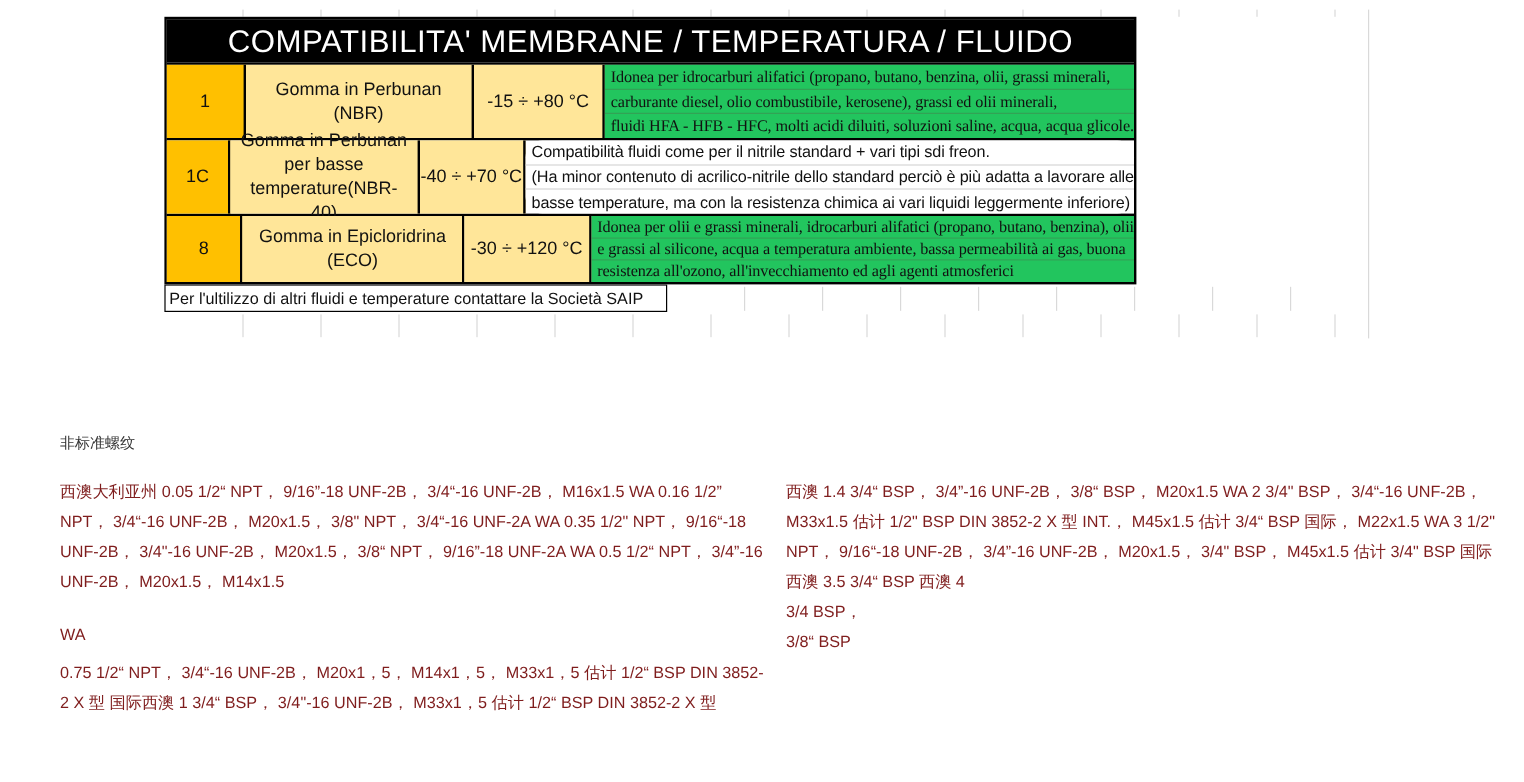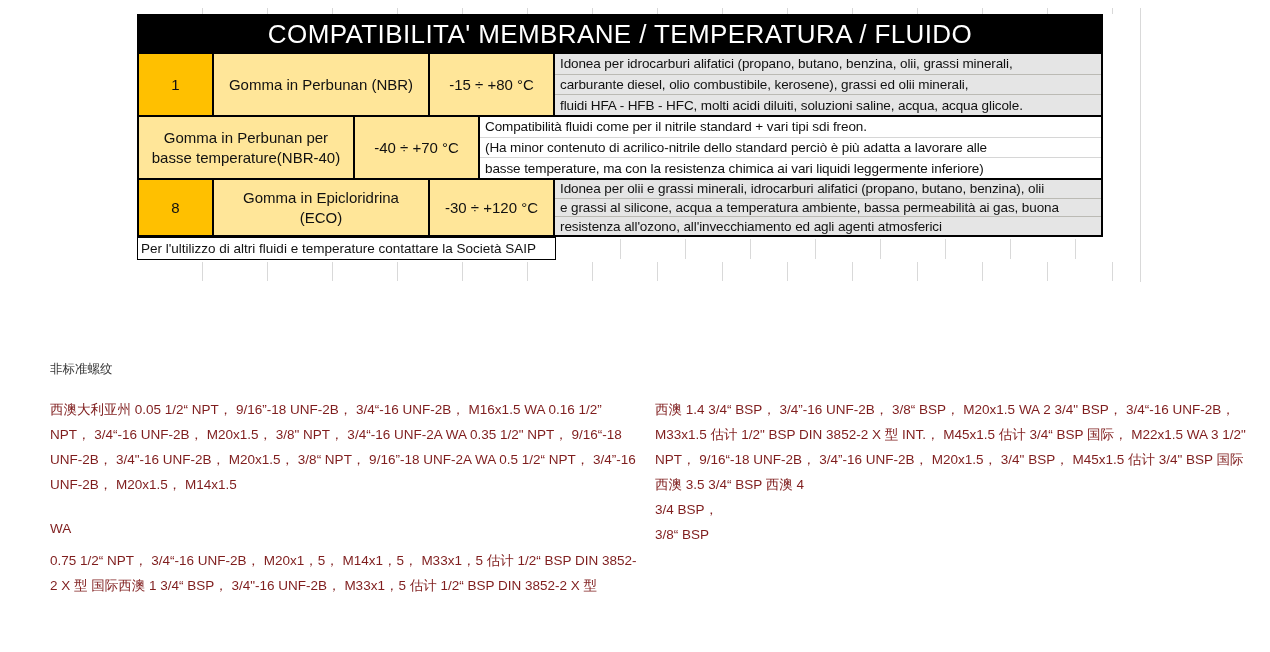--- a/index.html
+++ b/index.html
@@ -6,21 +6,21 @@
   html,body { margin:0; padding:0; }
   body {
     width:1270px; height:652px; position:relative; overflow:hidden;
     background:#ffffff;
     font-family:"Liberation Sans", "DejaVu Sans", sans-serif;
     color:#111;
   }
 
   
   .tbl {
-    position:absolute; left:137px; top:14px; width:966px;
+    position:absolute; left:137px; top:14px; width:810px;
     border:2px solid #000; background:#fff;
   }
   .tbl-title {
     height:36px; background:#000; color:#fff;
     display:flex; align-items:center; justify-content:center;
     font-size:26px; letter-spacing:0.4px; white-space:nowrap;
   }
   .trow { display:flex; border-top:2px solid #000; }
   .r12 { height:63px; }
   .r3  { height:57px; }
@@ -33,21 +33,21 @@
     width:216px; background:#FFE699; border-right:2px solid #000;
     display:flex; align-items:center; justify-content:center;
     text-align:center; font-size:15px; line-height:20px; padding:0 8px;
   }
   .ctemp {
     width:125px; background:#FFE699; border-right:2px solid #000;
     display:flex; align-items:center; justify-content:center;
     font-size:15px; white-space:nowrap;
   }
   .cdesc { flex:1; display:flex; flex-direction:column; font-size:13.5px; letter-spacing:-0.1px; }
-  .cdesc.tan   { background:#e5e5e5; }
+  .cdesc.tan   { background:#22c55e;font-family:Liberation Serif, serif; }
   .cdesc.white { background:#ffffff;border-radius:14px; }
   .dline {
     flex:1; display:flex; align-items:center; padding-left:5px;
     white-space:nowrap; overflow:hidden;
   }
   .tan   .dline:not(:last-child) { border-bottom:1px solid rgba(90,85,65,0.30); }
   .white .dline:not(:last-child) { border-bottom:1px solid #d6d6d6; }
 
   .footer-cell {
     position:absolute; left:137px; top:237px; width:419px; height:23px;
@@ -128,20 +128,21 @@
     <div class="cname">Gomma in Perbunan (NBR)</div>
     <div class="ctemp">-15 ÷ +80 °C</div>
     <div class="cdesc tan">
       <div class="dline">Idonea per idrocarburi alifatici (propano, butano, benzina, olii, grassi minerali,</div>
       <div class="dline">carburante diesel, olio combustibile, kerosene), grassi ed olii minerali,</div>
       <div class="dline">fluidi HFA - HFB - HFC, molti acidi diluiti, soluzioni saline, acqua, acqua glicole.</div>
     </div>
   </div>
 
   <div class="trow r12">
+    <div class="cid">1C</div>
     <div class="cname">Gomma in Perbunan per basse temperature(NBR-40)</div>
     <div class="ctemp">-40 ÷ +70 °C</div>
     <div class="cdesc white">
       <div class="dline">Compatibilità fluidi come per il nitrile standard + vari tipi sdi freon.</div>
       <div class="dline">(Ha minor contenuto di acrilico-nitrile dello standard perciò è più adatta a lavorare alle</div>
       <div class="dline">basse temperature, ma con la resistenza chimica ai vari liquidi leggermente inferiore)</div>
     </div>
   </div>
 
   <div class="trow r3">

